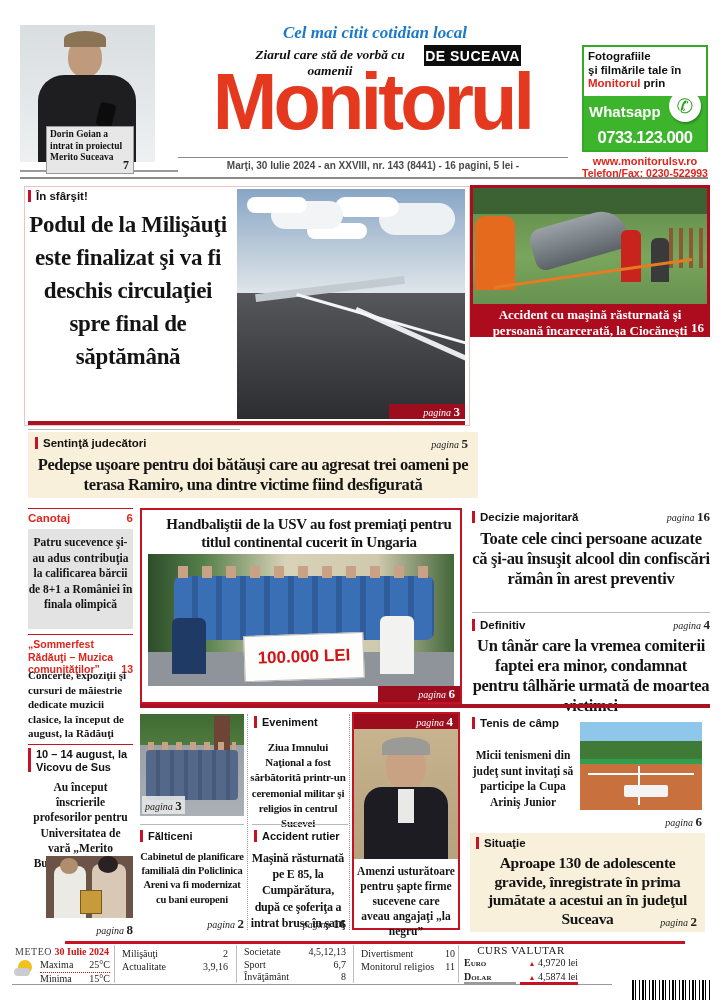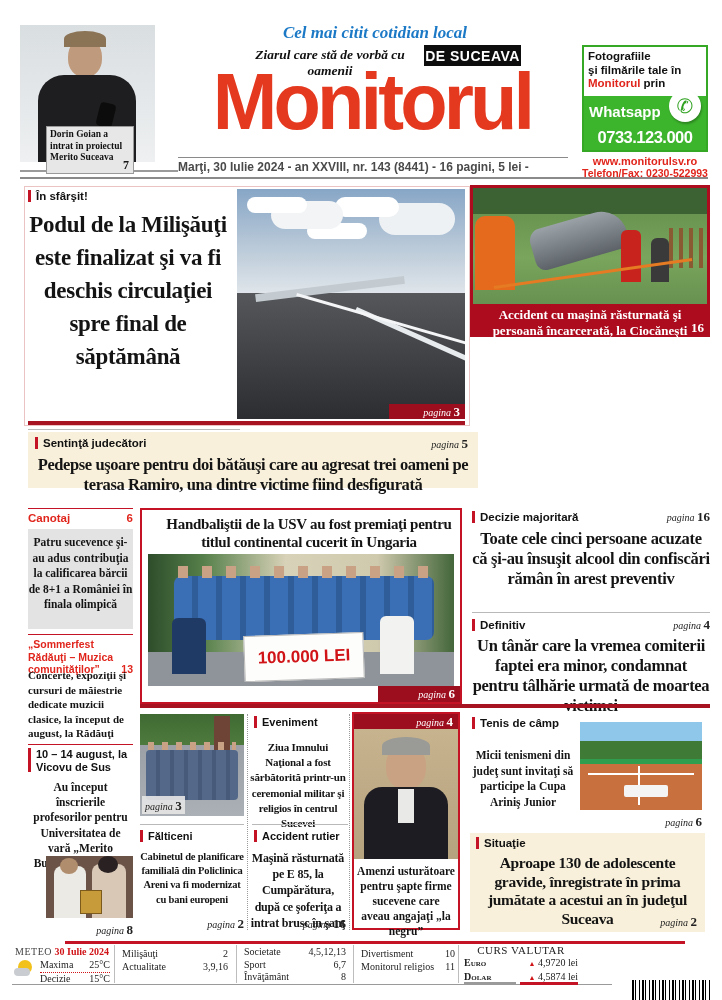--- a/index.html
+++ b/index.html
@@ -65,21 +65,21 @@
     <div style="position:absolute;left:0;bottom:0;width:100%;height:54px;background:#3cb42c;">
       <span style="position:absolute;left:5px;top:7px;color:#fff;font-weight:bold;font-size:15px;">Whatsapp</span>
       <span style="position:absolute;right:5px;top:-6px;width:32px;height:32px;background:#fff;border-radius:50%;box-shadow:1px 2px 2px rgba(0,0,0,.25);display:flex;align-items:center;justify-content:center;color:#2ea11f;font-size:20px;">✆</span>
       <span style="position:absolute;left:0;bottom:3px;width:100%;text-align:center;color:#fff;font-weight:bold;font-size:16.5px;letter-spacing:-.5px;">0733.123.000</span>
     </div>
   </div>
   <div class="abs" style="left:575px;top:155px;width:140px;text-align:center;font-weight:bold;font-size:11px;color:#e0251c;">www.monitorulsv.ro</div>
   <div class="abs" style="left:575px;top:167px;width:140px;text-align:center;font-weight:bold;font-size:10.5px;color:#e0251c;">Telefon/Fax: 0230-522993</div>
 
   <div class="abs" style="left:178px;top:157px;width:390px;border-top:1.5px solid #8a8a8a;"></div>
-  <div class="abs" style="left:178px;top:160px;width:390px;font-weight:bold;font-size:12px;color:#4a4a4a;">Marţi, 30 Iulie 2024 - an XXVIII, nr. 143 (8441) - 16 pagini, 5 lei -</div>
+  <div class="abs" style="left:178px;top:160px;width:390px;text-align:center;font-weight:bold;font-size:10px;color:#4a4a4a;">Marţi, 30 Iulie 2024 - an XXVIII, nr. 143 (8441) - 16 pagini, 5 lei -</div>
   <div class="abs" style="left:20px;top:177px;width:688px;border-top:2px solid #8a8a8a;"></div>
 
   <div class="abs" style="left:24px;top:186px;width:444px;height:238px;border:1px solid #ecc3c3;"></div>
   <div class="abs k" style="left:28px;top:190px;">
     <span class="kb"></span>
     <span>În sfârşit!</span>
   </div>
   <div class="abs hl" style="left:22px;top:209px;width:212px;font-size:23px;line-height:1.43;letter-spacing:-.3px;">Podul de la Milişăuţi este finalizat şi va fi deschis circulaţiei spre final de săptămână</div>
 
   <div class="ph" style="left:237px;top:189px;width:228px;height:230px;">
@@ -89,21 +89,21 @@
     <div style="left:18px;top:96px;width:150px;height:8px;background:#c3cad0;transform:rotate(-7deg);"></div>
     <div style="left:120px;top:118px;width:230px;height:5px;background:#e8ebee;transform:rotate(24deg);transform-origin:left top;"></div>
     <div style="left:60px;top:104px;width:190px;height:3px;background:#f4f5f6;transform:rotate(16deg);transform-origin:left top;"></div>
     <div class="pgstrip" style="position:absolute;right:0;bottom:0;width:66px;">
       <span class="pg w"><span>pagina</span> <b>3</b></span>
     </div>
   </div>
   <div class="abs rule-red" style="left:28px;top:421px;width:437px;height:4px;"></div>
 
   <div class="abs thinline" style="left:28px;top:429px;width:212px;"></div>
-  <div class="abs cream" style="left:28px;top:432px;width:450px;height:56px;">
+  <div class="abs cream" style="left:28px;top:432px;width:450px;height:66px;">
     <div class="k" style="position:absolute;left:7px;top:5px;">
       <span class="kb"></span>
       <span>Sentinţă judecători</span>
     </div>
     <span class="pg" style="position:absolute;right:10px;top:4px;"><span>pagina</span> <b>5</b></span>
     <div class="hl" style="position:absolute;left:4px;top:23px;width:442px;font-size:16.5px;line-height:1.22;letter-spacing:-.4px;">Pedepse uşoare pentru doi bătăuşi care au agresat trei oameni pe terasa Ramiro, una dintre victime fiind desfigurată</div>
   </div>
 
   <div class="abs crimson" style="left:470px;top:185px;width:240px;height:152px;">
     <div class="ph" style="left:3px;top:3px;width:234px;height:116px;background:linear-gradient(180deg,#5e8a4a 0%,#79a55c 60%,#679150 100%);">
@@ -276,21 +276,21 @@
     <div style="position:absolute;left:0;top:14px;width:22px;height:18px;">
       <div style="position:absolute;left:4px;top:0;width:14px;height:14px;border-radius:50%;background:#f2c11c;"></div>
       <div style="position:absolute;left:0;top:8px;width:16px;height:8px;border-radius:6px;background:#c9ccd0;"></div>
     </div>
     <div style="margin-left:26px;margin-top:2px;">
       <div class="idxrow" style="border-bottom:1px dotted #d01418;">
         <span>Maxima</span>
         <span>25°C</span>
       </div>
       <div class="idxrow">
-        <span>Decizie</span>
+        <span>Minima</span>
         <span>15°C</span>
       </div>
     </div>
   </div>
 
   <div class="abs vdiv" style="left:114px;top:945px;height:38px;"></div>
 
   <div class="abs" style="left:122px;top:948px;width:106px;">
     <div class="idxrow">
         <span>Milişăuţi</span>

